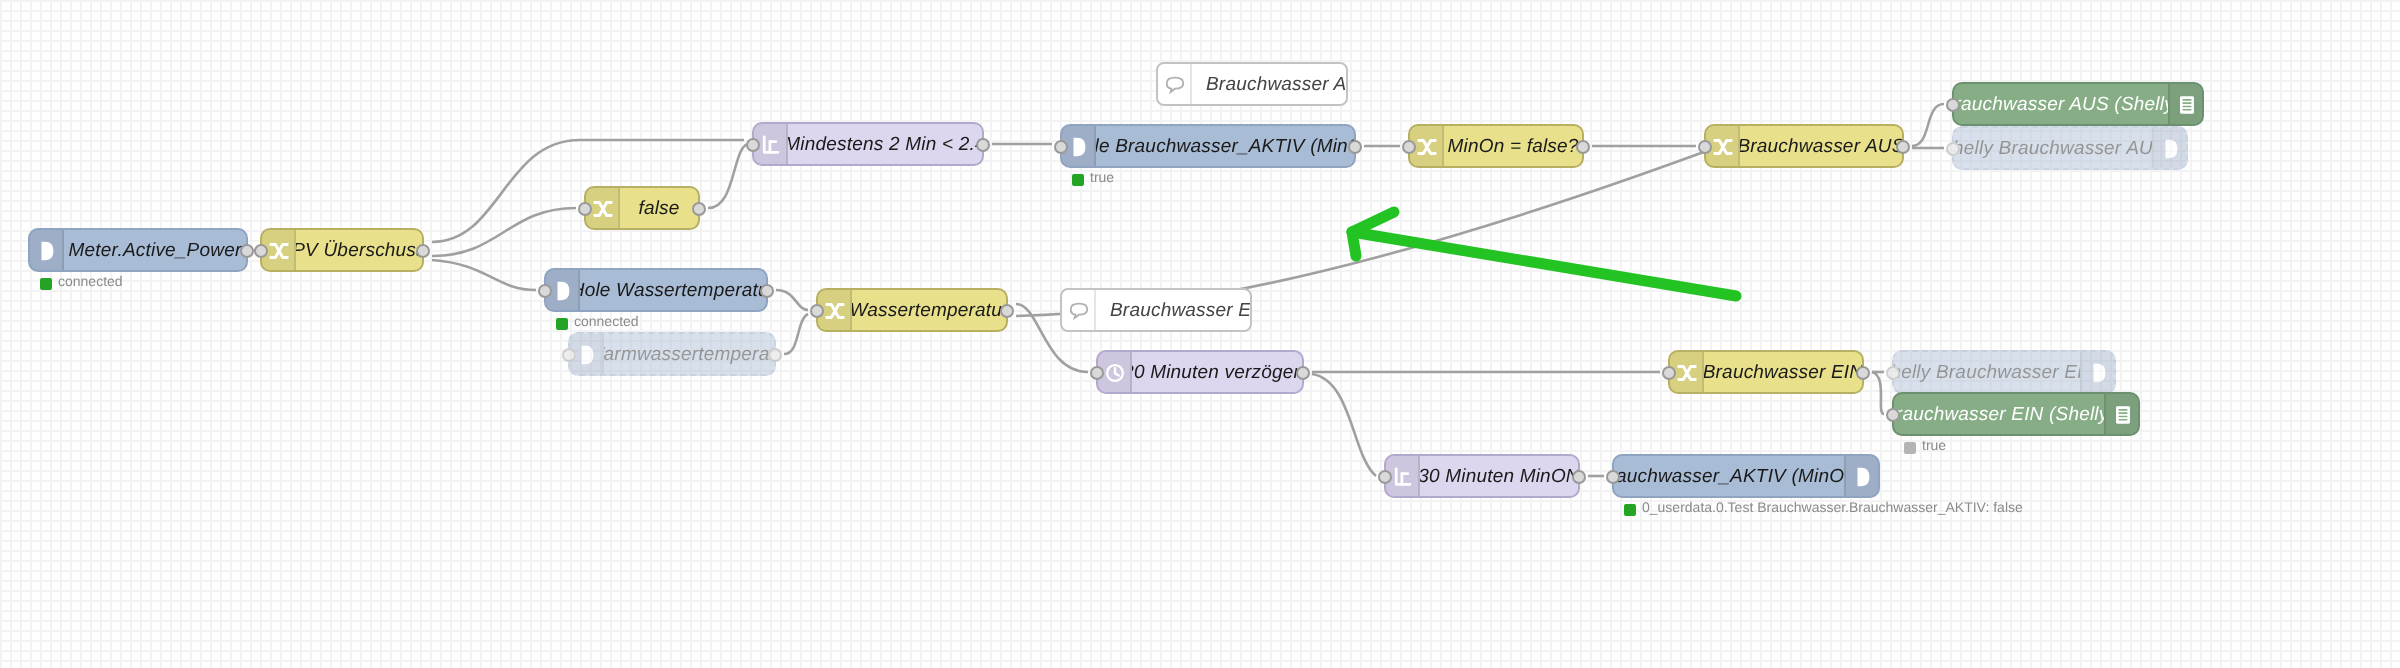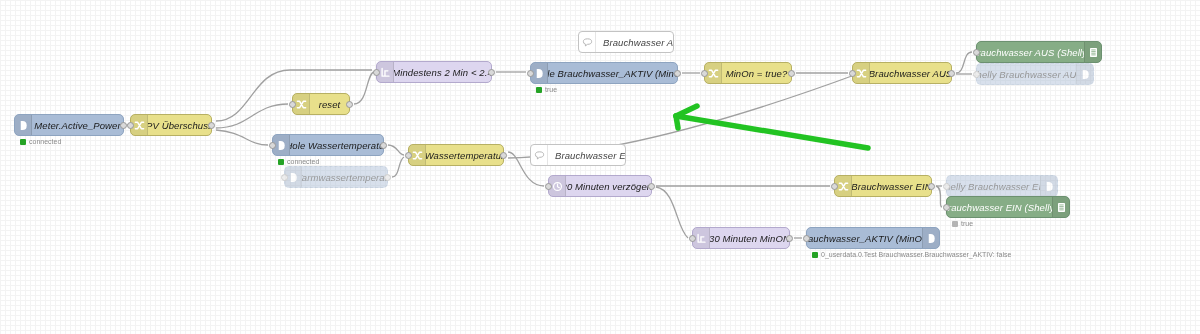--- a/index.html
+++ b/index.html
@@ -176,21 +176,21 @@
         <span class="lbl">PV Überschuss</span>
         <span class="port in"></span>
         <span class="port out"></span>
       </div>
       <div class="node n-yellow" style="left: 292px; top: 93px; width: 58px;">
         <span class="ibox left">
           <svg class="gicon" width="11" height="11" viewBox="0 0 12 12">
             <path d="M1.5 2.5 L4 2.5 L8 9.5 L10.5 9.5 M1.5 9.5 L4 9.5 L8 2.5 L10.5 2.5" stroke="#ffffff" fill="none" stroke-width="1.6" stroke-linecap="round" stroke-linejoin="round"></path>
           </svg>
         </span>
-        <span class="lbl">reset</span>
+        <span class="lbl">false</span>
         <span class="port in"></span>
         <span class="port out"></span>
       </div>
       <div class="node n-purple" style="left: 376px; top: 61px; width: 116px;">
         <span class="ibox left">
           <svg class="gicon" width="11" height="11" viewBox="0 0 12 12">
             <path d="M2.3 1.5 L2.3 10 M2.3 10 L9.8 10 M5.4 10 L5.4 4.2 L8.6 4.2" stroke="#ffffff" fill="none" stroke-width="1.5" stroke-linecap="round"></path>
           </svg>
         </span>
         <span class="lbl">Mindestens 2 Min &lt; 2.4</span>
@@ -210,21 +210,21 @@
       <div class="status" style="left: 536px; top: 86px;">
         <span class="dot dot-green"></span>
         <span>true</span>
       </div>
       <div class="node n-yellow" style="left: 704px; top: 62px; width: 88px;">
         <span class="ibox left">
           <svg class="gicon" width="11" height="11" viewBox="0 0 12 12">
             <path d="M1.5 2.5 L4 2.5 L8 9.5 L10.5 9.5 M1.5 9.5 L4 9.5 L8 2.5 L10.5 2.5" stroke="#ffffff" fill="none" stroke-width="1.6" stroke-linecap="round" stroke-linejoin="round"></path>
           </svg>
         </span>
-        <span class="lbl">MinOn = true?</span>
+        <span class="lbl">MinOn = false?</span>
         <span class="port in"></span>
         <span class="port out"></span>
       </div>
       <div class="node n-yellow" style="left: 852px; top: 62px; width: 100px;">
         <span class="ibox left">
           <svg class="gicon" width="11" height="11" viewBox="0 0 12 12">
             <path d="M1.5 2.5 L4 2.5 L8 9.5 L10.5 9.5 M1.5 9.5 L4 9.5 L8 2.5 L10.5 2.5" stroke="#ffffff" fill="none" stroke-width="1.6" stroke-linecap="round" stroke-linejoin="round"></path>
           </svg>
         </span>
         <span class="lbl">Brauchwasser AUS</span>

